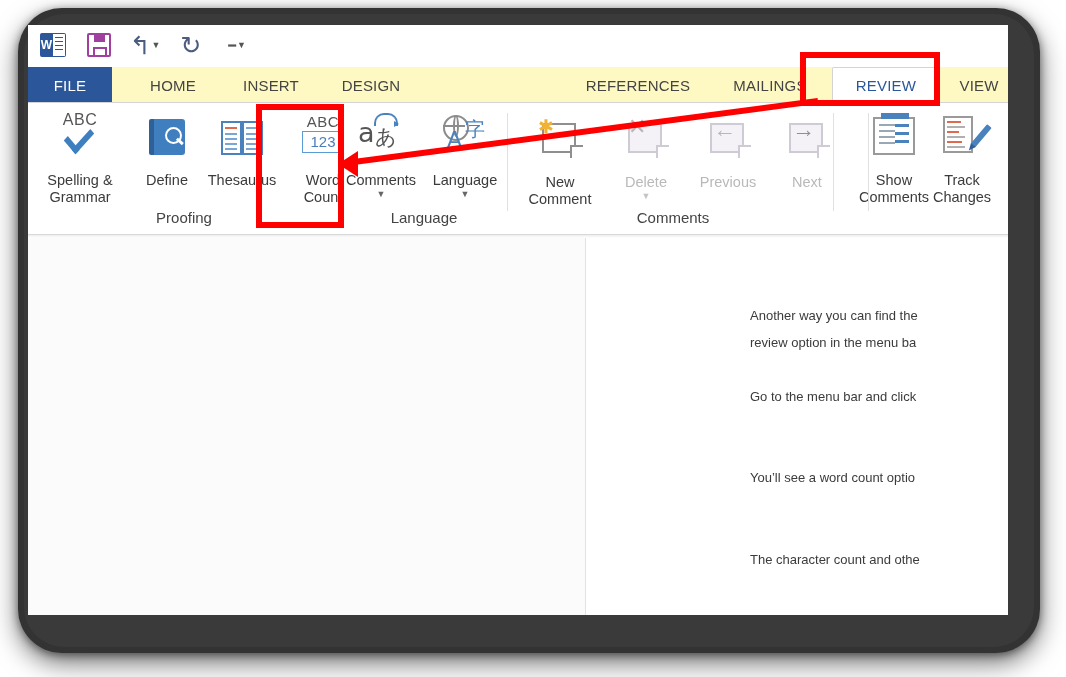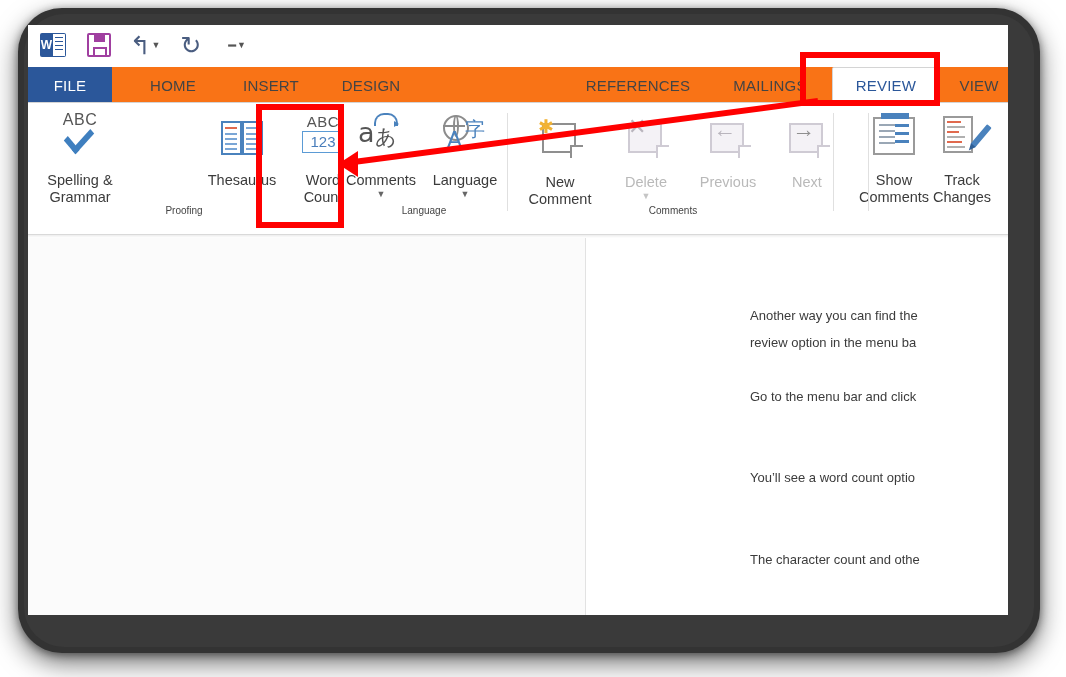--- a/index.html
+++ b/index.html
@@ -37,35 +37,35 @@
 
   .save-ico{width:24px;height:24px;border:2px solid #a03fa0;border-radius:2px;position:relative;background:#fff;box-sizing:border-box;}
   .save-ico::before{content:"";position:absolute;left:5px;top:-1px;width:11px;height:8px;background:#a03fa0;}
   .save-ico::after{content:"";position:absolute;left:4px;bottom:0px;width:14px;height:8px;border:2px solid #a03fa0;border-bottom:none;box-sizing:border-box;}
 
   .undo-arrow, .redo-arrow{font-size:25px;color:#4a5d80;line-height:1;font-family:"DejaVu Sans",sans-serif;}
   .tinycaret{font-size:9px;color:#555;margin-left:1px;}
   .qat-more{font-size:13px;color:#555;}
 
   
-  .tabstrip{position:absolute;left:0;top:42px;width:100%;height:36px;background:#f97316;}
+  .tabstrip{position:absolute;left:0;top:42px;width:100%;height:36px;background:#fef9c3;}
   .tab{position:absolute;top:0;height:36px;display:flex;align-items:center;justify-content:center;
        font-size:15px;color:#444;letter-spacing:.2px;box-sizing:border-box;}
   .tab.file{background:#2b579a;color:#fff;font-weight:normal;}
   .tab.active{color:#2b579a;background:#ffffff;border:1px solid #d4d4d4;border-bottom:1px solid #ffffff;border-radius:2px 2px 0 0;z-index:3;height:37px;}
   .tabstrip-underline{position:absolute;left:0;top:77px;width:100%;height:1px;background:#d4d4d4;}
 
   
   .ribbon{position:absolute;left:0;top:78px;width:100%;height:131px;background:#ffffff;}
   .ribbon-bottom{position:absolute;left:0;top:209px;width:100%;height:1px;background:#d9d9d9;}
   .ribbon-shadow{position:absolute;left:0;top:210px;width:100%;height:3px;
      background:linear-gradient(to bottom,rgba(0,0,0,.07),rgba(0,0,0,0));}
 
   .group{position:absolute;top:0;height:131px;}
-  .group-label{position:absolute;bottom:18px;width:100%;text-align:center;font-size:10px;color:#444;}
+  .group-label{position:absolute;bottom:8px;width:100%;text-align:center;font-size:15px;color:#444;}
   .group-sep{position:absolute;top:10px;width:1px;height:98px;background:#e0e0e0;}
 
   .btn{position:absolute;display:flex;flex-direction:column;align-items:center;text-align:center;
        font-size:14.5px;color:#3b3b3b;line-height:17px;}
   .btn.dim{color:#b9b9b9;}
   .btn .ico{height:44px;display:flex;align-items:flex-end;justify-content:center;margin-bottom:17px;}
   .btn .lbl{white-space:pre-line;}
   .caret{font-size:9px;color:#666;line-height:8px;margin-top:1px;}
   .caret.dim{color:#c5c5c5;}
 
@@ -199,20 +199,29 @@
           <div class="ico">
             <div class="abc-check">
                 <div class="abc">ABC</div>
                 <div class="chk"></div>
               </div>
           </div>
           <div class="lbl">Spelling &amp;
 Grammar</div>
         </div>
 
+        <div class="btn" style="left:104px;top:8px;width:70px;">
+          <div class="ico">
+            <div class="bookmag">
+                <div class="glass"></div>
+                <div class="handle"></div>
+              </div>
+          </div>
+          <div class="lbl">Define</div>
+        </div>
 
         <div class="btn" style="left:172px;top:8px;width:84px;">
           <div class="ico">
             <div class="openbook">
               <div class="pg pgl"></div>
                 <div class="pg pgr"></div>
                 <div class="spine"></div>
               <i class="red" style="left:4px;top:6px;width:12px;"></i>
               <i style="left:4px;top:12px;width:12px;"></i>
                 <i style="left:4px;top:17px;width:12px;"></i>

